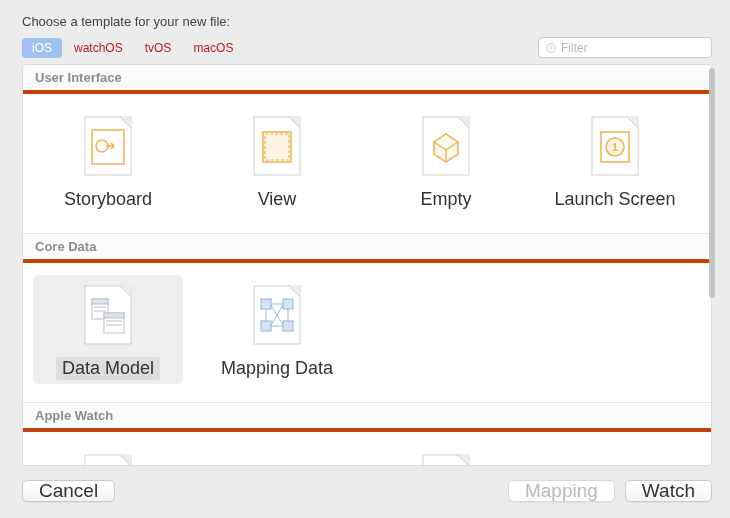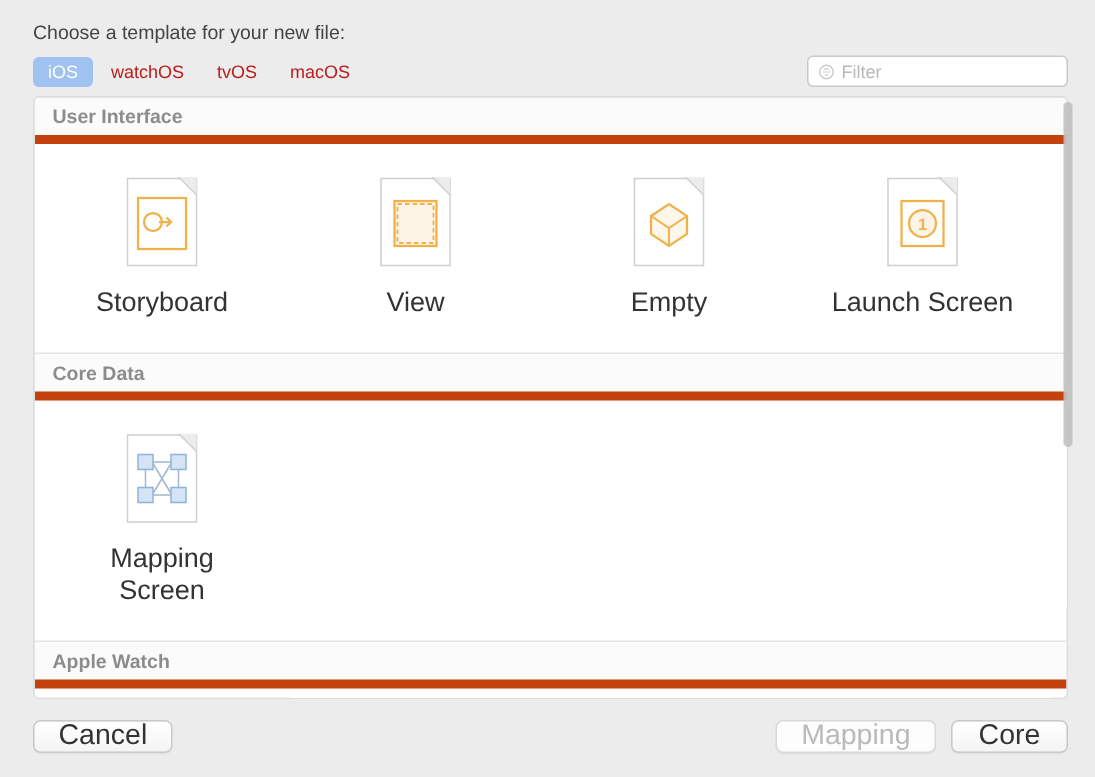--- a/index.html
+++ b/index.html
@@ -54,21 +54,21 @@
       height: 100%;
       overflow-y: auto;
       overflow-x: hidden;
     }
     .section-header {
       background: #fbfbfb;
       padding: 5px 12px;
       color: #8c8c8c;
       font-weight: 600;
       font-size: 13px;
-      border-bottom: 6px solid #c2410c;
+      border-bottom: 4px solid #c2410c;
     }
     .section-header:not(:first-child) { border-top: 1px solid #e5e5e5; }
     .item-grid {
       display: grid;
       grid-template-columns: repeat(4, 1fr);
       padding: 12px 10px 18px 10px;
       gap: 8px 8px;
     }
     .template {
       display: flex;
@@ -206,34 +206,52 @@
               <circle cx="24" cy="31" r="9" fill="#fdf4e6" stroke="#efb24b" stroke-width="1.5"></circle>
               <text x="24" y="35" font-size="11" text-anchor="middle" fill="#efb24b" font-weight="600">1</text>
             </svg>
           </div>
           <span class="label">Launch Screen</span>
         </div>
       </div>
 
       <div class="section-header">Core Data</div>
       <div class="item-grid">
+        <div class="template selected">
+          <div class="icon-box">
+            <svg width="48" height="60" viewBox="0 0 48 60">
+              <rect x="1" y="1" width="46" height="58" fill="#fff" stroke="#cfcfcf"></rect>
+              <polygon points="35,0 47,0 47,12" fill="#ececec"></polygon>
+              <line x1="35" y1="0" x2="47" y2="12" stroke="#cfcfcf"></line>
+              <rect x="8" y="14" width="16" height="20" fill="#fff" stroke="#bfbfbf"></rect>
+              <rect x="8" y="14" width="16" height="5" fill="#d5e4f4" stroke="#bfbfbf"></rect>
+              <rect x="20" y="28" width="20" height="20" fill="#fff" stroke="#bfbfbf"></rect>
+              <rect x="20" y="28" width="20" height="5" fill="#d5e4f4" stroke="#bfbfbf"></rect>
+              <line x1="10" y1="22" x2="22" y2="22" stroke="#bfbfbf"></line>
+              <line x1="10" y1="26" x2="22" y2="26" stroke="#bfbfbf"></line>
+              <line x1="22" y1="36" x2="38" y2="36" stroke="#bfbfbf"></line>
+              <line x1="22" y1="40" x2="38" y2="40" stroke="#bfbfbf"></line>
+            </svg>
+          </div>
+          <span class="label">Data Model</span>
+        </div>
         <div class="template">
           <div class="icon-box">
             <svg width="48" height="60" viewBox="0 0 48 60">
               <rect x="1" y="1" width="46" height="58" fill="#fff" stroke="#cfcfcf"></rect>
               <polygon points="35,0 47,0 47,12" fill="#ececec"></polygon>
               <line x1="35" y1="0" x2="47" y2="12" stroke="#cfcfcf"></line>
               <rect x="8" y="14" width="10" height="10" fill="#d5e4f4" stroke="#8fb4da"></rect>
               <rect x="30" y="14" width="10" height="10" fill="#d5e4f4" stroke="#8fb4da"></rect>
               <rect x="8" y="36" width="10" height="10" fill="#d5e4f4" stroke="#8fb4da"></rect>
               <rect x="30" y="36" width="10" height="10" fill="#d5e4f4" stroke="#8fb4da"></rect>
               <path d="M18 19 L30 19 M18 41 L30 41 M13 24 L13 36 M35 24 L35 36 M18 20 L30 40 M18 40 L30 20" stroke="#9fb8d0" stroke-width="1"></path>
             </svg>
           </div>
-          <span class="label">Mapping Screen</span>
+          <span class="label">Mapping Data</span>
         </div>
       </div>
 
       <div class="section-header">Apple Watch</div>
       <div class="item-grid">
         <div class="template">
           <div class="icon-box">
             <svg width="48" height="60" viewBox="0 0 48 60">
               <rect x="1" y="1" width="46" height="58" fill="#fff" stroke="#cfcfcf"></rect>
               <polygon points="35,0 47,0 47,12" fill="#ececec"></polygon>
@@ -270,15 +288,15 @@
       </div>
 
     </div>
     <div class="scroll-indicator"></div>
   </div>
 
   <div class="button-row">
     <div class="btn">Cancel</div>
     <div class="spacer"></div>
     <div class="btn disabled">Mapping</div>
-    <div class="btn">Core</div>
+    <div class="btn">Watch</div>
   </div>
 </div>
 
 </body></html>

